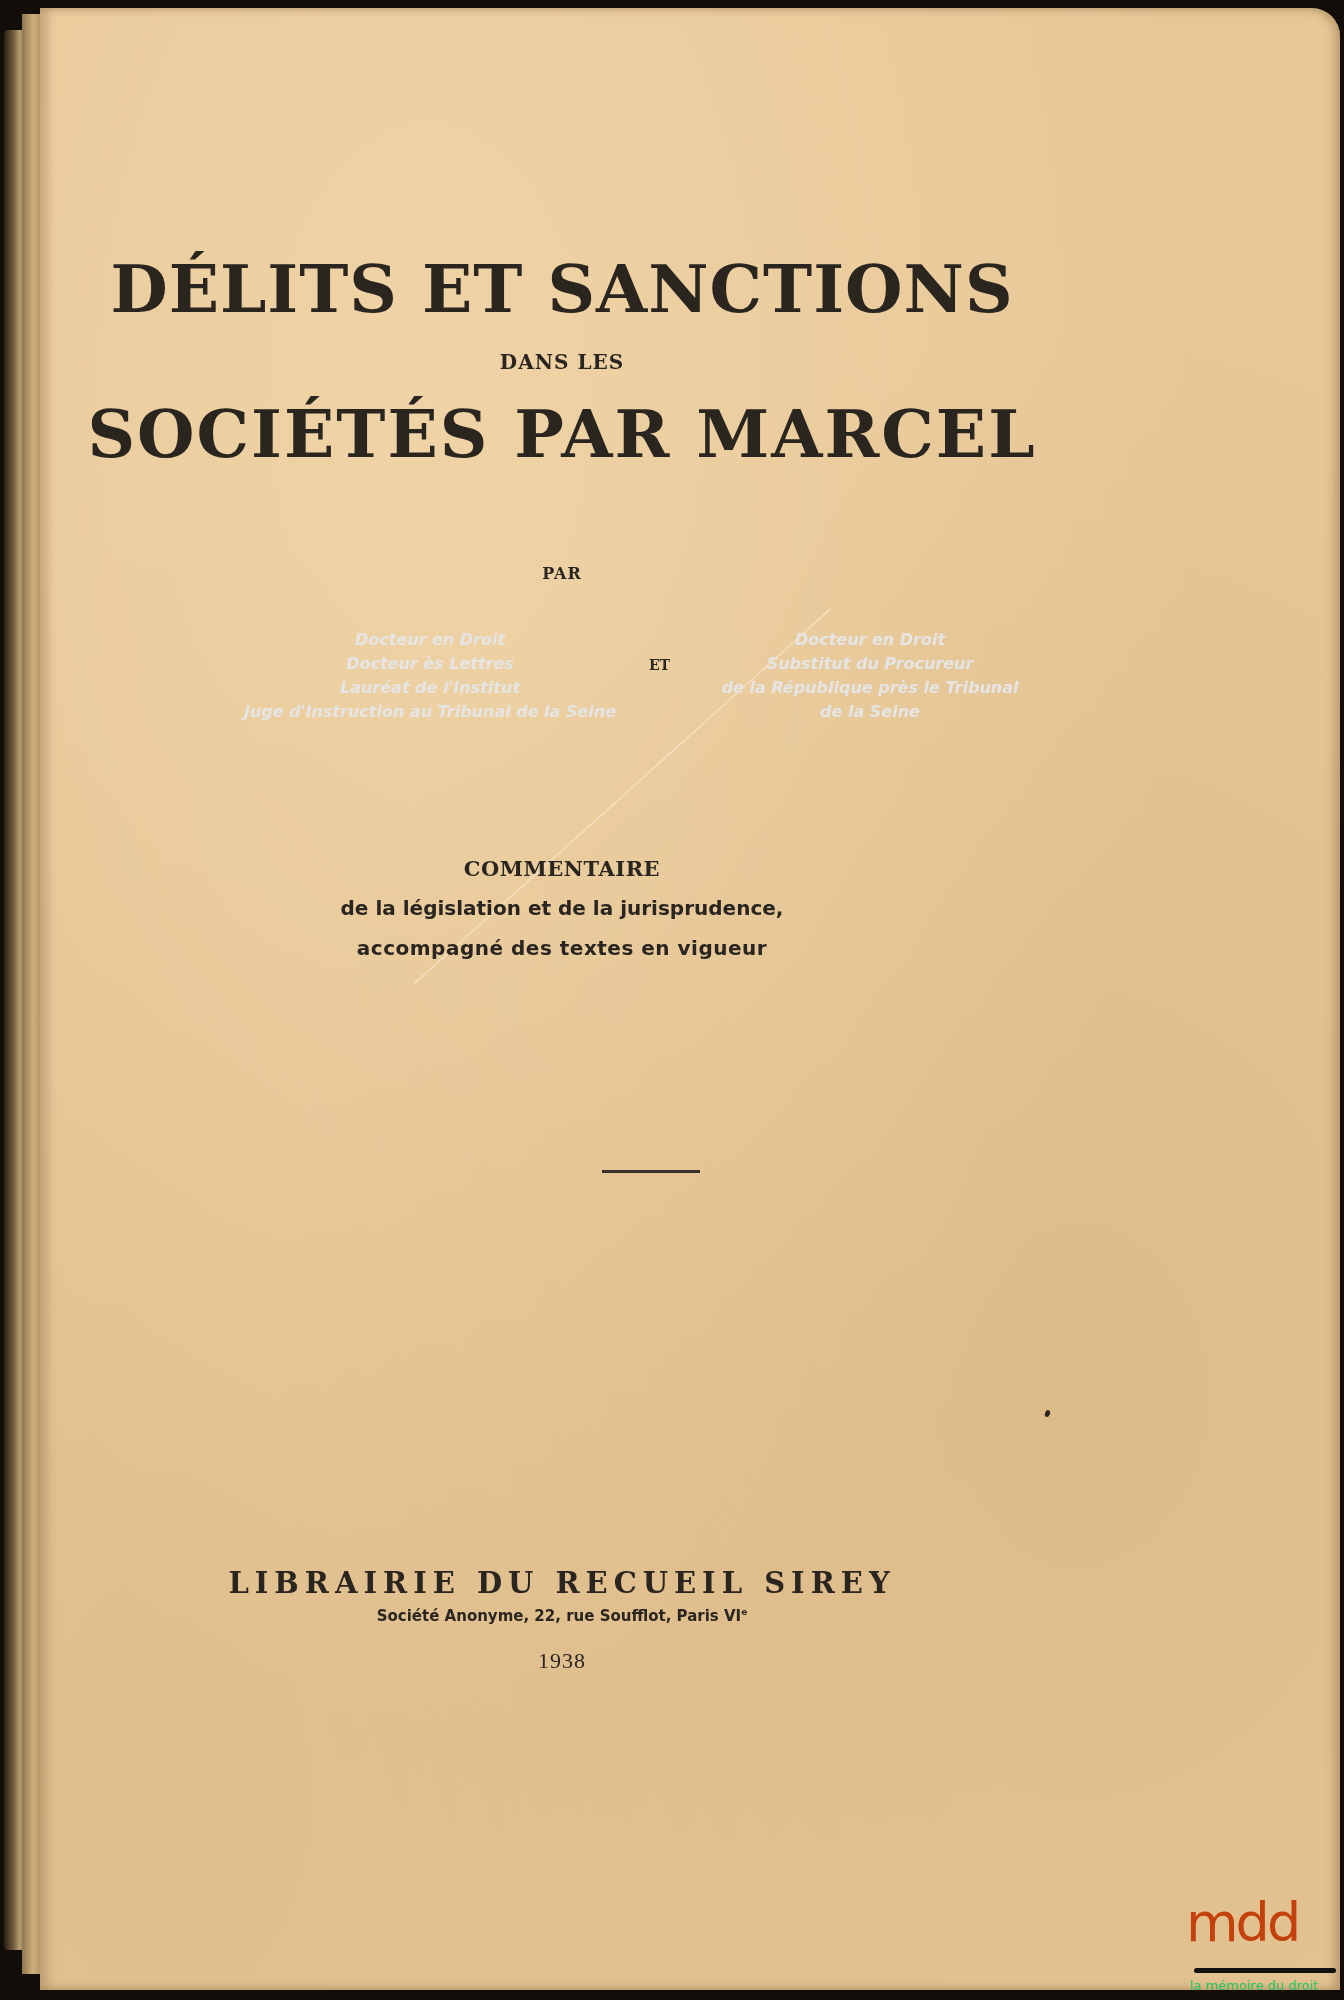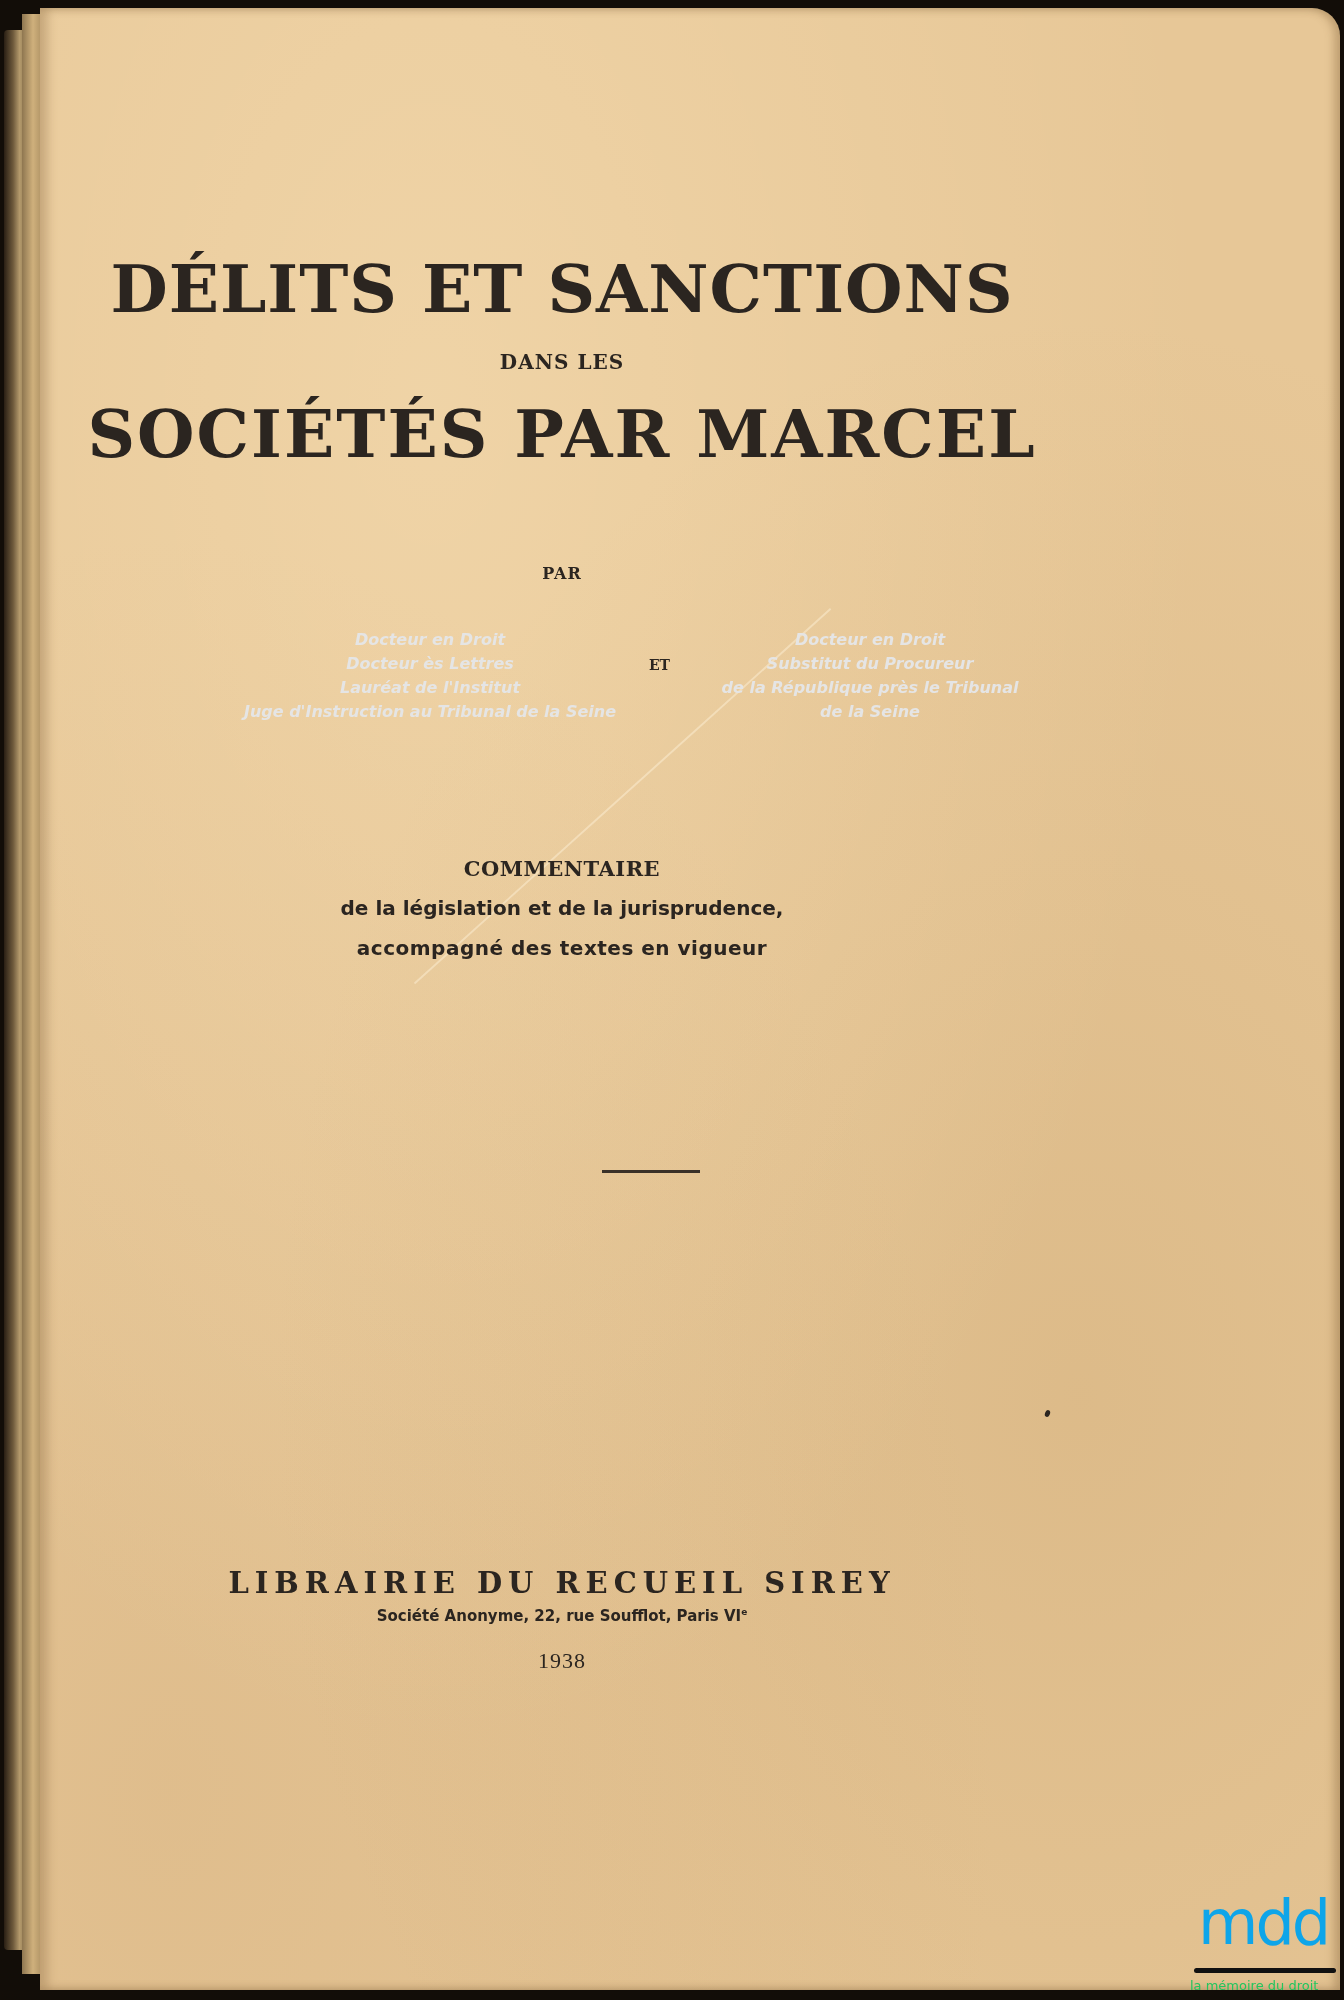--- a/index.html
+++ b/index.html
@@ -66,22 +66,22 @@
     .sub2 { top: 936px; font-family: "DejaVu Sans", sans-serif; font-weight: bold; font-size: 20px; letter-spacing: 0.5px; }
     .divider {
       position: absolute; left: 602px; top: 1170px; width: 98px; height: 3px; background: #3a3128;
     }
     .pub { top: 1566px; font-family: "DejaVu Serif", serif; font-weight: bold; font-size: 29px; letter-spacing: 6px; }
     .addr { top: 1607px; font-family: "DejaVu Sans", sans-serif; font-weight: bold; font-size: 15px; }
     .year { top: 1648px; font-family: "Liberation Serif", serif; font-size: 22px; letter-spacing: 1px; }
     .dot { position: absolute; left: 1045px; top: 1410px; width: 5px; height: 7px; background: #2b2520; border-radius: 50%; transform: rotate(20deg); }
     .logo { position: absolute; left: 1180px; top: 1890px; width: 160px; height: 110px; }
     .logo .mdd {
-      font-family: "DejaVu Sans", sans-serif; font-size: 62px; font-weight: normal;
-      color: #0ea5e9; line-height: 66px; letter-spacing: -3px; position: absolute; left: 6px; top: 0; margin-left: 12px;
+      font-family: "DejaVu Sans", sans-serif; font-size: 54px; font-weight: normal;
+      color: #c2410c; line-height: 66px; letter-spacing: -3px; position: absolute; left: 6px; top: 0;
     }
     .logo .bar { position: absolute; left: 14px; top: 78px; width: 142px; height: 5px; background: #111; border-radius: 3px; }
     .logo .tag {
       position: absolute; left: 10px; top: 88px; font-family: "DejaVu Sans", sans-serif;
       font-size: 13px; color: #22c55e; white-space: nowrap;
     }
     .sup { font-size: 9px; vertical-align: super; }
   </style>
 </head>
 <body>

